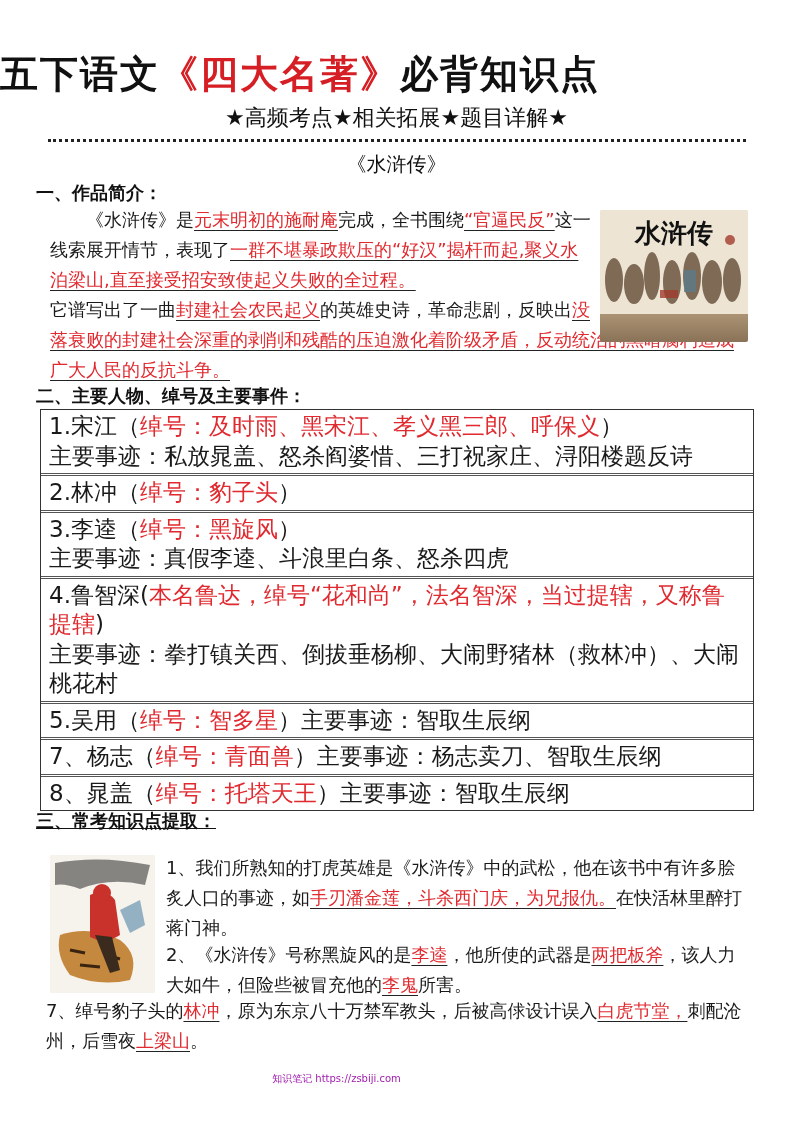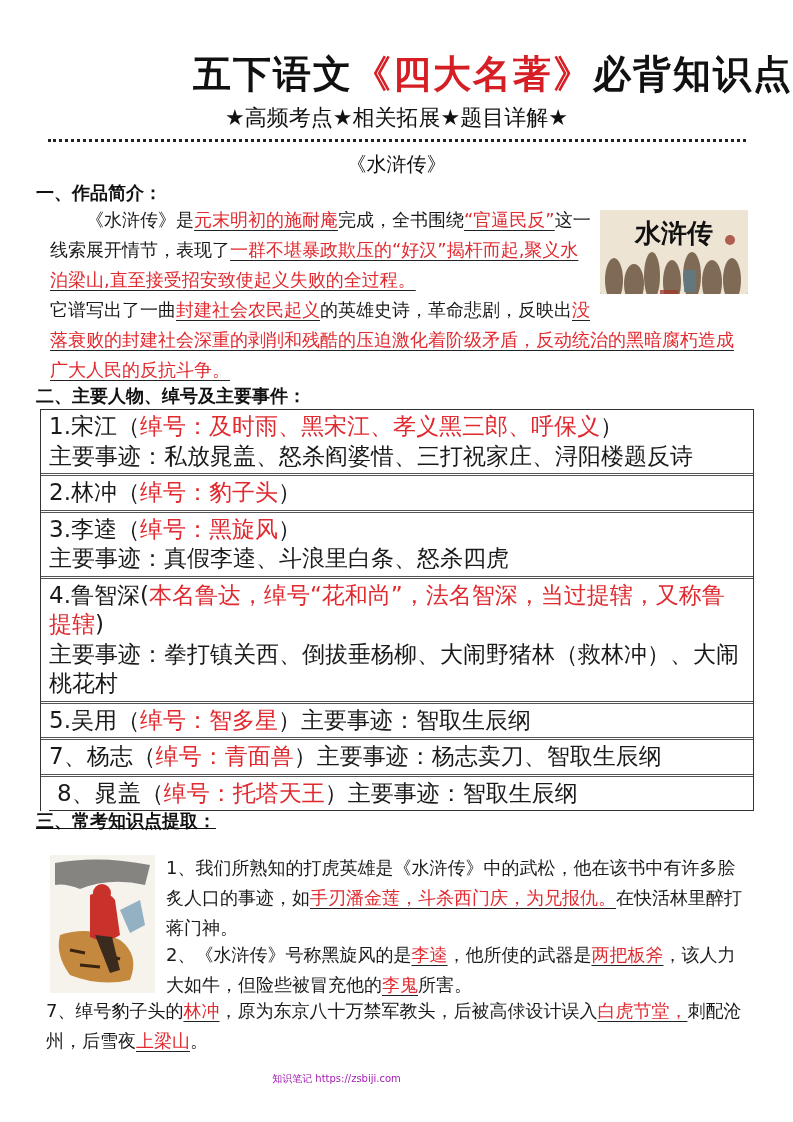--- a/index.html
+++ b/index.html
@@ -2,21 +2,21 @@
 <html><head>
   <meta charset="utf-8">
   <style>
     html, body { margin: 0; padding: 0; background: #ffffff; }
     body {
       width: 793px; height: 1122px; position: relative; overflow: hidden;
       font-family: "DejaVu Sans", "Liberation Sans", sans-serif;
       color: #1a1a1a;
     }
     .title {
-      position: absolute; left: 0; top: 50px; width: 793px; text-align: right;
+      position: absolute; left: 0; top: 50px; width: 793px; text-align: left;
       font-size: 38px; font-weight: bold; letter-spacing: 2px; color: #111;
       line-height: 48px;
     }
     .title .red { color: #d61f25; }
     .subtitle {
       position: absolute; left: 0; top: 103px; width: 793px; text-align: center;
       font-size: 22px; line-height: 30px; color: #111;
     }
     .dotline {
       position: absolute; left: 48px; top: 139px; width: 698px; height: 0;
@@ -39,42 +39,42 @@
       position: absolute; overflow: hidden; border-radius: 2px;
     }
     .table {
       position: absolute; left: 40px; top: 409px; width: 712px;
       border: 1.5px solid #333; border-bottom: none;
     }
     .row {
       border-bottom: 3px double #555; padding: 2px 8px 2px 8px;
       font-size: 23px; line-height: 29.5px; color: #1a1a1a;
     }
-    .row:last-child { border-bottom: 1.5px solid #333; margin-left: 8px; }
+    .row:last-child { border-bottom: 1.5px solid #333; }
     .footer {
       position: absolute; left: 0; top: 1069px; width: 673px; text-align: center;
       font-size: 10px; color: #a21caf; line-height: 20px;
     }
   </style>
 </head>
 <body>
 
 <div class="title">
   <span>五下语文</span><span class="red">《四大名著》</span><span>必背知识点</span>
 </div>
 <div class="subtitle">★高频考点★相关拓展★题目详解★</div>
 <div class="dotline"></div>
 <div class="book-title">《水浒传》</div>
 
 <div class="section-head" style="top:180px;">一、作品简介：</div>
 
 <div class="para" id="sec1-a" style="left:50px; top:205px; width:546px; text-indent:36px;"><span>《水浒传》是</span><span class="r u">元末明初的施耐庵</span><span>完成，全书围绕</span><span class="r u">“官逼民反”</span><span>这一线索展开情节，表现了</span><span class="r u">一群不堪暴政欺压的“好汉”揭杆而起,聚义水泊梁山,直至接受招安致使起义失败的全过程。</span></div>
 <div class="para" id="sec1-b" style="left: 50px; top: 295px; width: 700px; text-indent: 0px;"><span>它谱写出了一曲</span><span class="r u">封建社会农民起义</span><span>的英雄史诗，革命悲剧，反映出</span><span class="r u">没落衰败的封建社会深重的剥削和残酷的压迫激化着阶级矛盾，反动统治的黑暗腐朽造成广大人民的反抗斗争。</span></div>
 
-<div class="img-box" style="left:600px; top:210px; width:148px; height:84px; background:linear-gradient(180deg,#ece3d2 0%,#e5d7bf 30%,#c9b08d 60%,#8a7258 100%);">
+<div class="img-box" style="left:600px; top:210px; width:148px; height:132px; background:linear-gradient(180deg,#ece3d2 0%,#e5d7bf 30%,#c9b08d 60%,#8a7258 100%);">
   <svg width="148" height="104" viewBox="0 0 148 104">
     <rect x="0" y="0" width="148" height="104" fill="#ede4d4"></rect>
     <g fill="#6b5540" opacity="0.85">
       <ellipse cx="14" cy="70" rx="9" ry="22"></ellipse>
       <ellipse cx="34" cy="74" rx="10" ry="20"></ellipse>
       <ellipse cx="52" cy="66" rx="8" ry="24"></ellipse>
       <ellipse cx="72" cy="72" rx="9" ry="22"></ellipse>
       <ellipse cx="92" cy="66" rx="9" ry="24"></ellipse>
       <ellipse cx="112" cy="72" rx="10" ry="22"></ellipse>
       <ellipse cx="132" cy="70" rx="9" ry="22"></ellipse>

